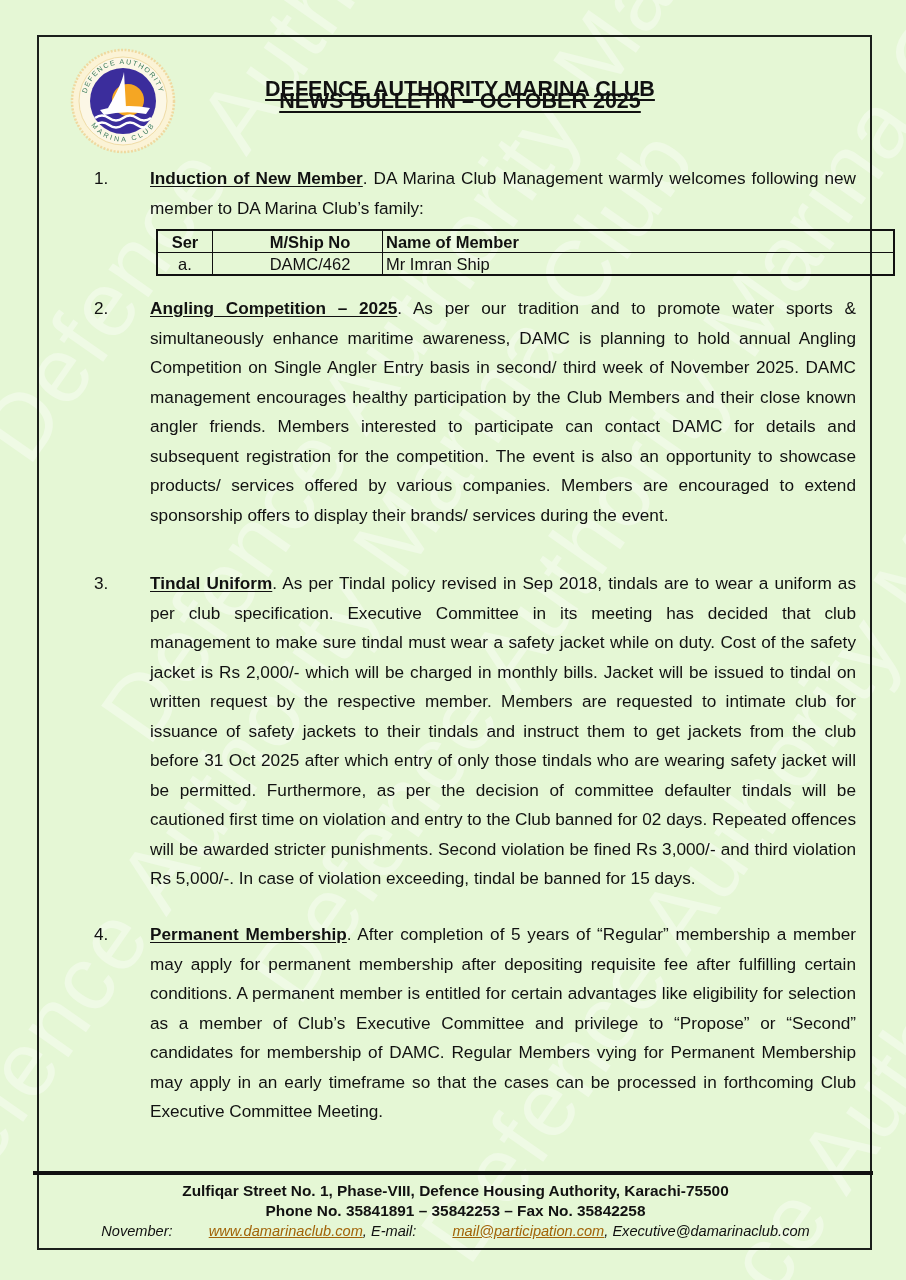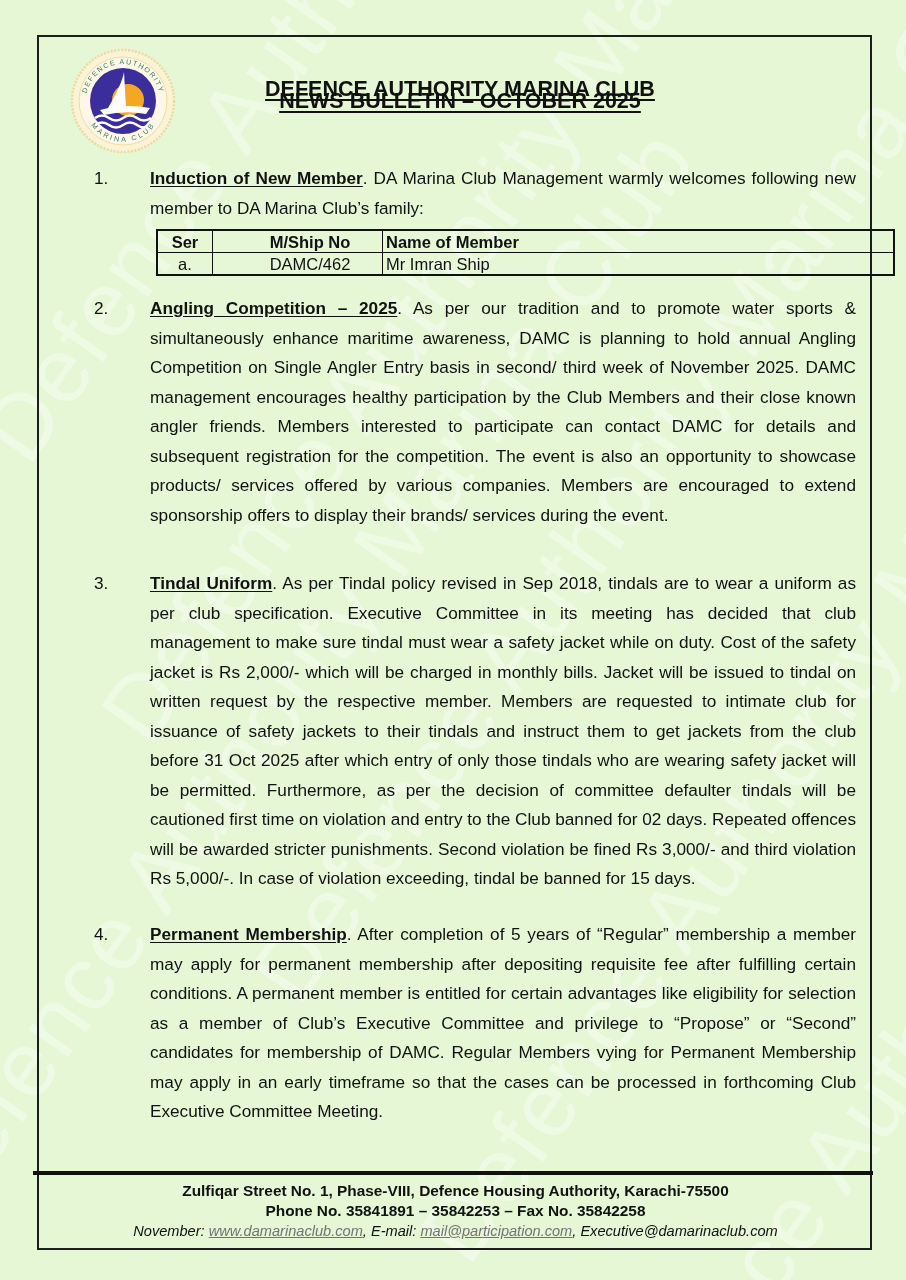--- a/index.html
+++ b/index.html
@@ -135,22 +135,23 @@
       font-weight: bold;
       font-size: 15.4px;
       line-height: 20px;
     }
     .footer .web {
       font-style: italic;
       font-size: 14.6px;
       line-height: 20px;
     }
     .footer a {
-      color: #737373;
+      color: #a16207;
       text-decoration: underline;
+      margin-left: 32px;
     }
   </style>
 </head>
 <body>
 
 <div class="watermark">
   <span style="left:-40px; top:420px;">Defence Authority Marina Club</span>
   <span style="left:80px; top:700px;">Defence Authority Marina Club</span>
   <span style="left:230px; top:960px;">Defence Authority Marina Club</span>
   <span style="left:400px; top:1220px;">Defence Authority Marina Club</span>

